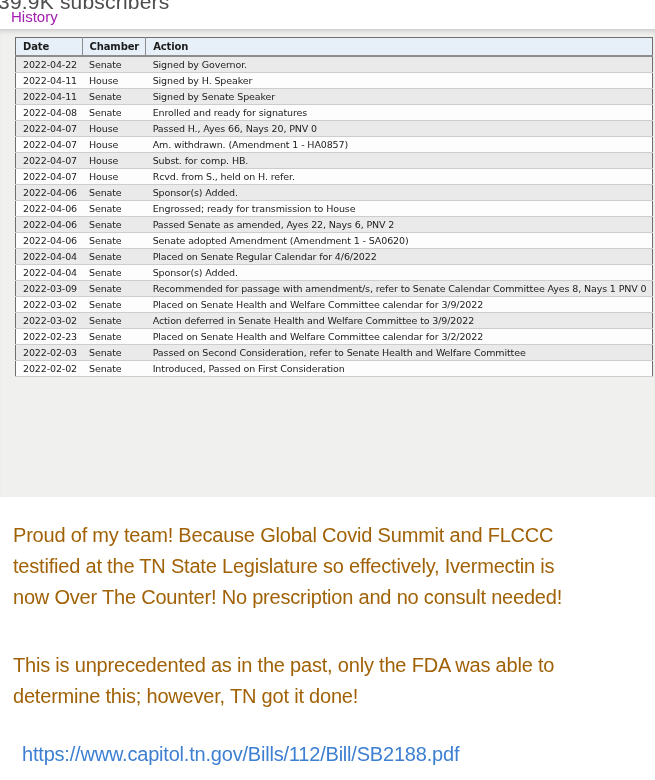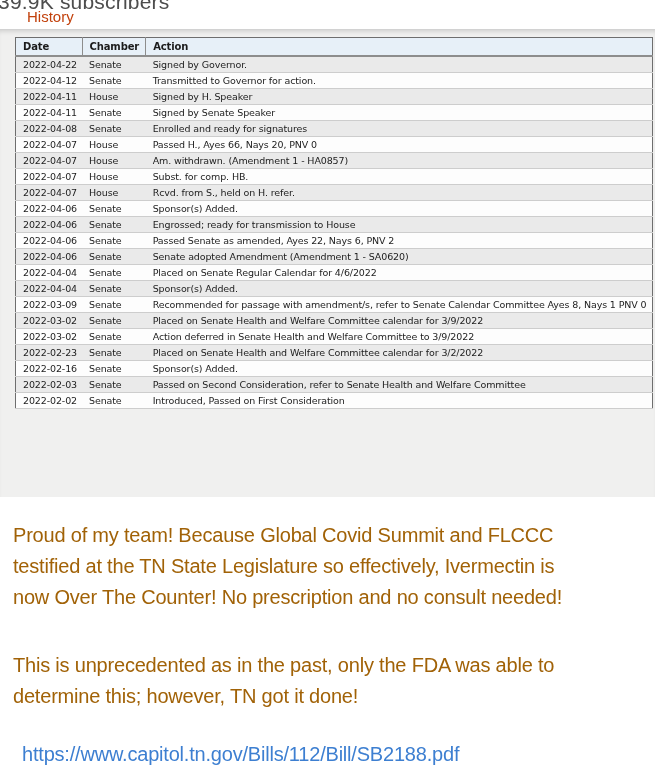--- a/index.html
+++ b/index.html
@@ -12,23 +12,22 @@
   }
 
   
   .subs {
     position: absolute; top: -10px; left: -2px;
     font-size: 21px; color: #4d4d4d; letter-spacing: .2px;
     white-space: nowrap;
   }
   .history-label {
     position: absolute; top: 8px; left: 11px;
-    font-size: 15px; color: #c2410c;
+    font-size: 15px; color: #a21caf;
     filter: blur(0.5px);
-    margin-left: 16px;
   }
 
   
   .panel {
     position: absolute; top: 29px; left: 0;
     width: 655px; height: 468px;
     background: #f0f0ef;
     border-top: 1px solid #d2d2d2;
     box-shadow: inset 0 4px 5px -3px rgba(0,0,0,0.16);
   }
@@ -98,25 +97,20 @@
           <th>Action</th>
         </tr>
       </thead>
       <tbody>
           <tr>
             <td class="col-date">2022-04-22</td>
             <td class="col-chamber">Senate</td>
             <td>Signed by Governor.</td>
           </tr>
           <tr>
-            <td class="col-date">2022-04-12</td>
-            <td class="col-chamber">Senate</td>
-            <td>Transmitted to Governor for action.</td>
-          </tr>
-          <tr>
             <td class="col-date">2022-04-11</td>
             <td class="col-chamber">House</td>
             <td>Signed by H. Speaker</td>
           </tr>
           <tr>
             <td class="col-date">2022-04-11</td>
             <td class="col-chamber">Senate</td>
             <td>Signed by Senate Speaker</td>
           </tr>
           <tr>
@@ -186,25 +180,20 @@
           </tr>
           <tr>
             <td class="col-date">2022-03-02</td>
             <td class="col-chamber">Senate</td>
             <td>Action deferred in Senate Health and Welfare Committee to 3/9/2022</td>
           </tr>
           <tr>
             <td class="col-date">2022-02-23</td>
             <td class="col-chamber">Senate</td>
             <td>Placed on Senate Health and Welfare Committee calendar for 3/2/2022</td>
-          </tr>
-          <tr>
-            <td class="col-date">2022-02-16</td>
-            <td class="col-chamber">Senate</td>
-            <td>Sponsor(s) Added.</td>
           </tr>
           <tr>
             <td class="col-date">2022-02-03</td>
             <td class="col-chamber">Senate</td>
             <td>Passed on Second Consideration, refer to Senate Health and Welfare Committee</td>
           </tr>
           <tr>
             <td class="col-date">2022-02-02</td>
             <td class="col-chamber">Senate</td>
             <td>Introduced, Passed on First Consideration</td>

